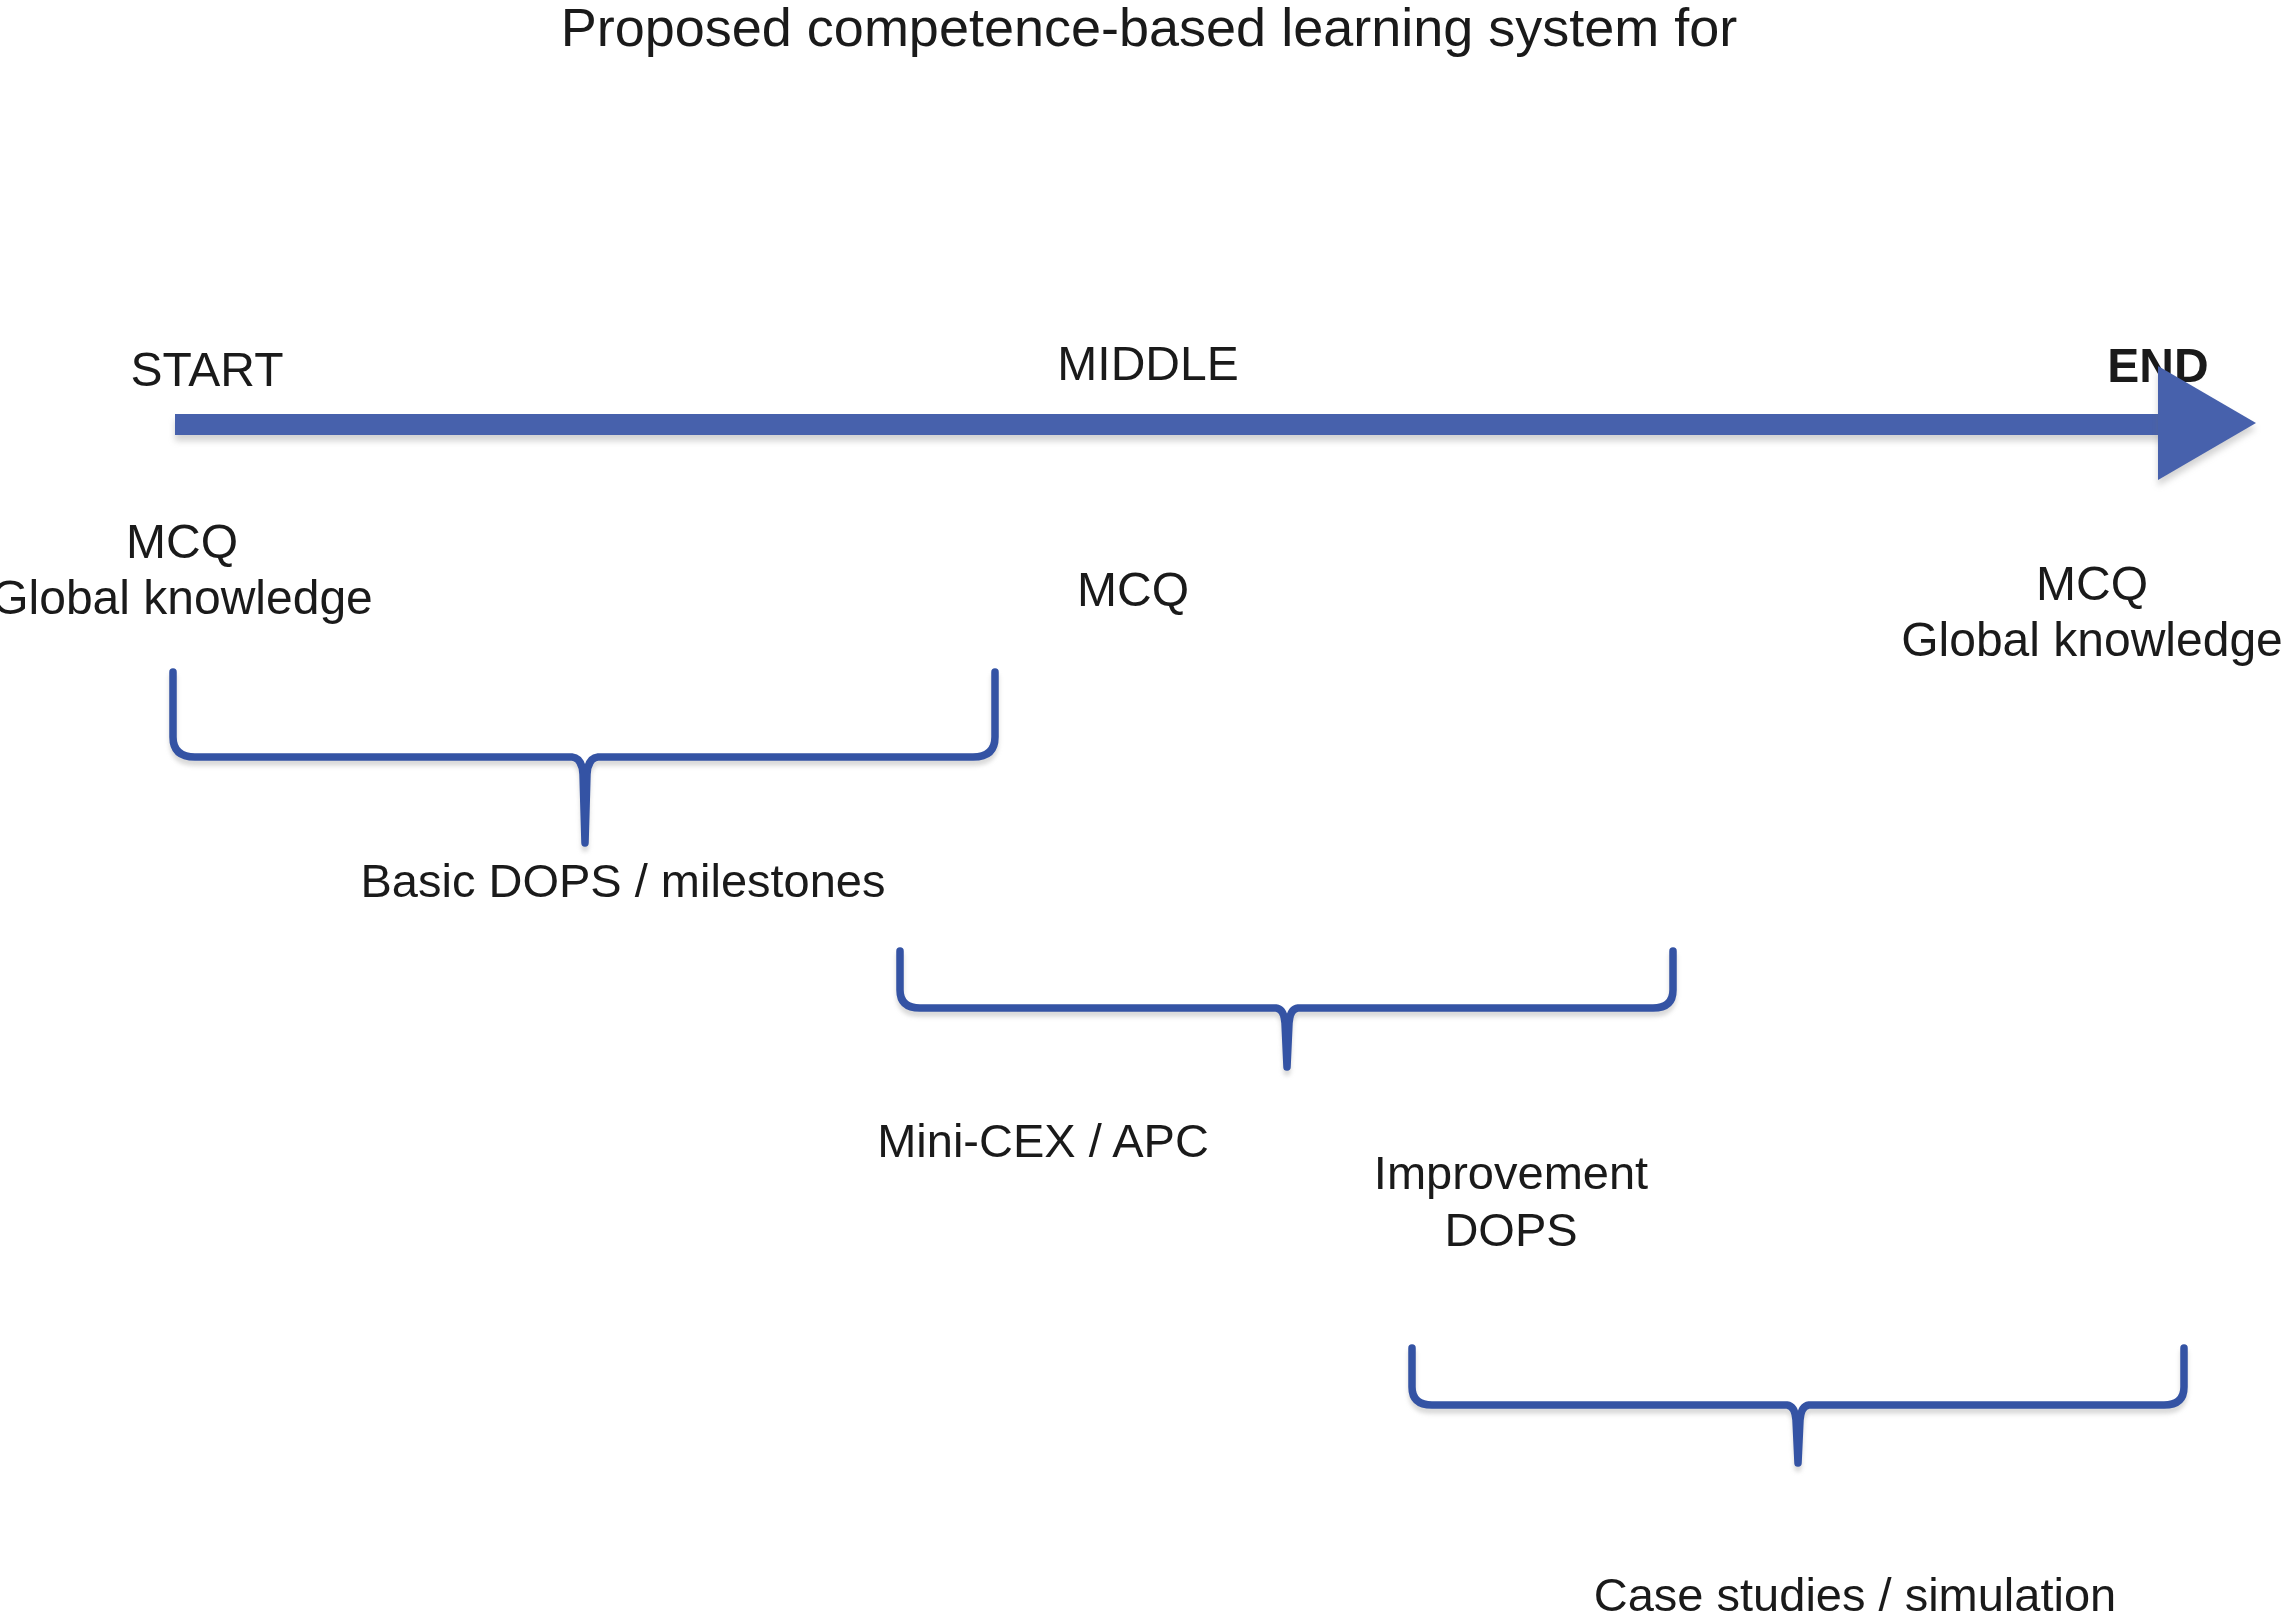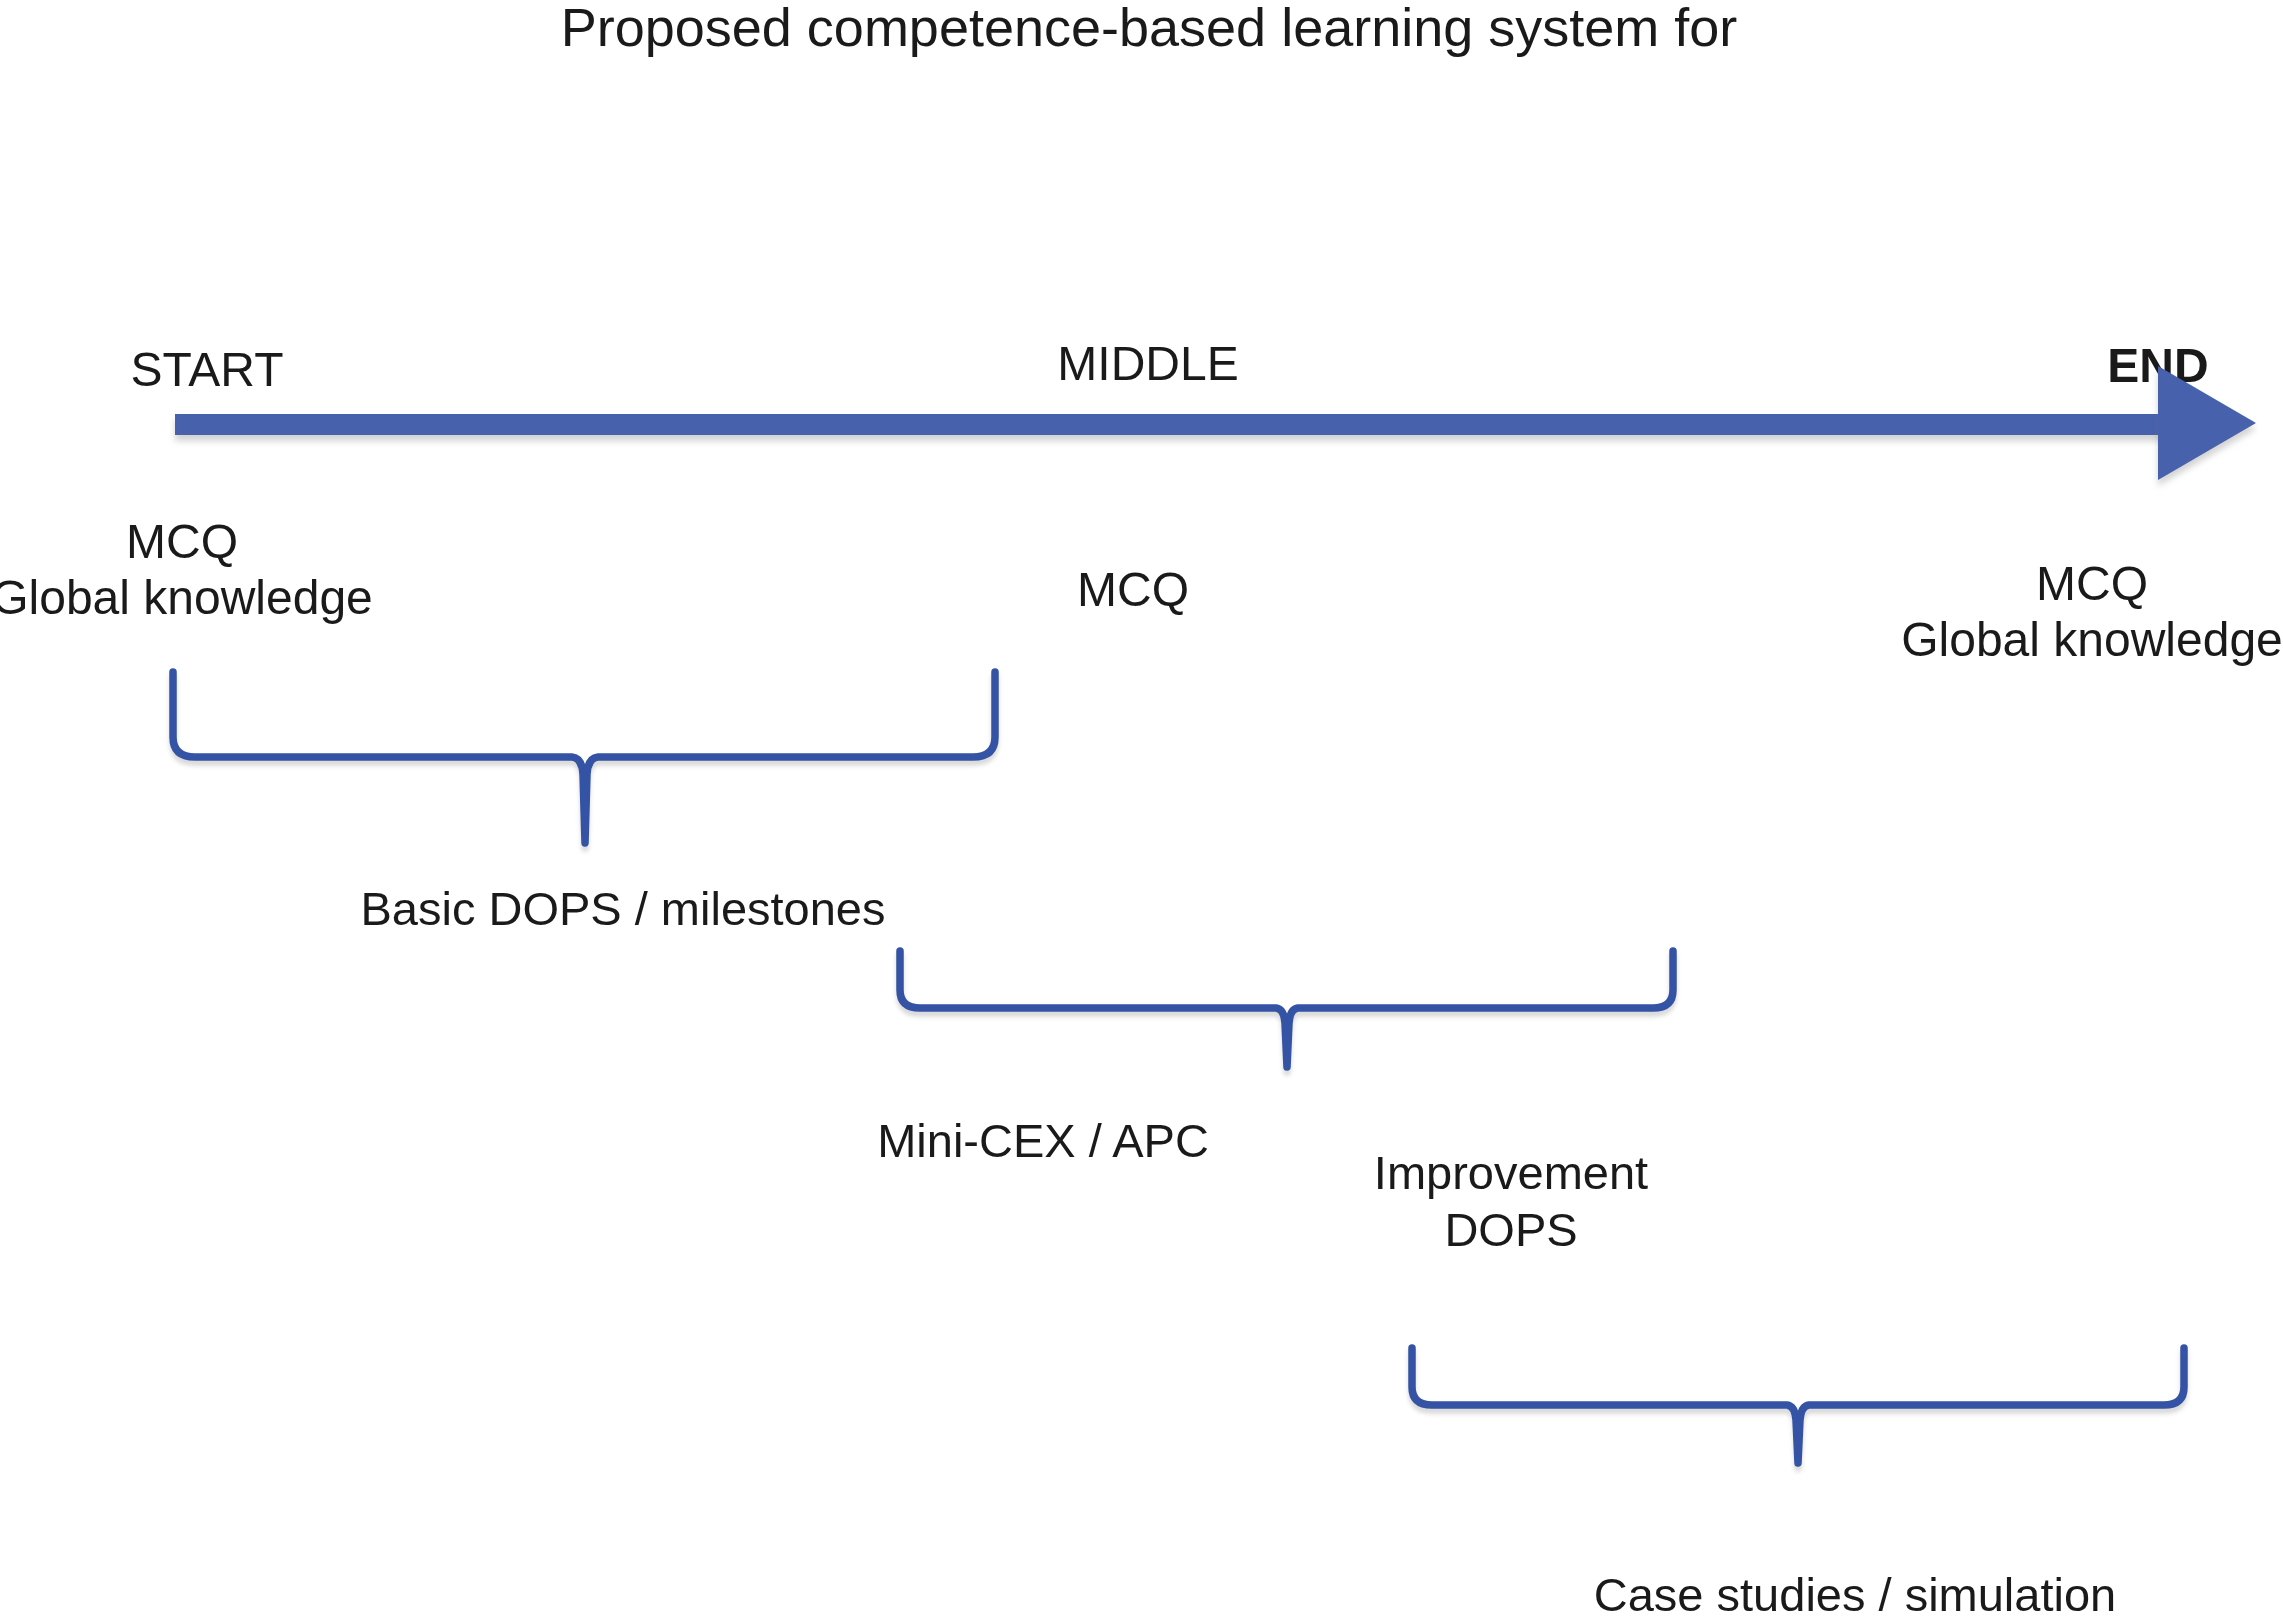--- a/index.html
+++ b/index.html
@@ -62,21 +62,21 @@
     stroke-linejoin: round;
     filter: drop-shadow(0px 5px 2px rgba(120,120,120,0.28));
   }
   
   #start-lbl   { left: 207px;  top: 294px; }
   #middle-lbl  { left: 1148px; top: 288px; }
   #end-lbl     { left: 2158px; top: 290px; font-weight: bold; }
   #mcq-basic   { left: 182px;  top: 466px; }
   #mcq-core    { left: 1133px; top: 514px; }
   #mcq-global  { left: 2092px; top: 508px; }
-  #phase-basic-dops   { left: 623px;  top: 880px;  }
+  #phase-basic-dops   { left: 623px;  top: 852px;  }
   #phase-mini-cex     { left: 1043px; top: 1112px; }
   #phase-improvement  { left: 1511px; top: 1144px; }
   #phase-case-studies { left: 1855px; top: 1566px; }
 </style>
 </head>
 <body>
 
 <div class="canvas">
 
   <div class="title">

